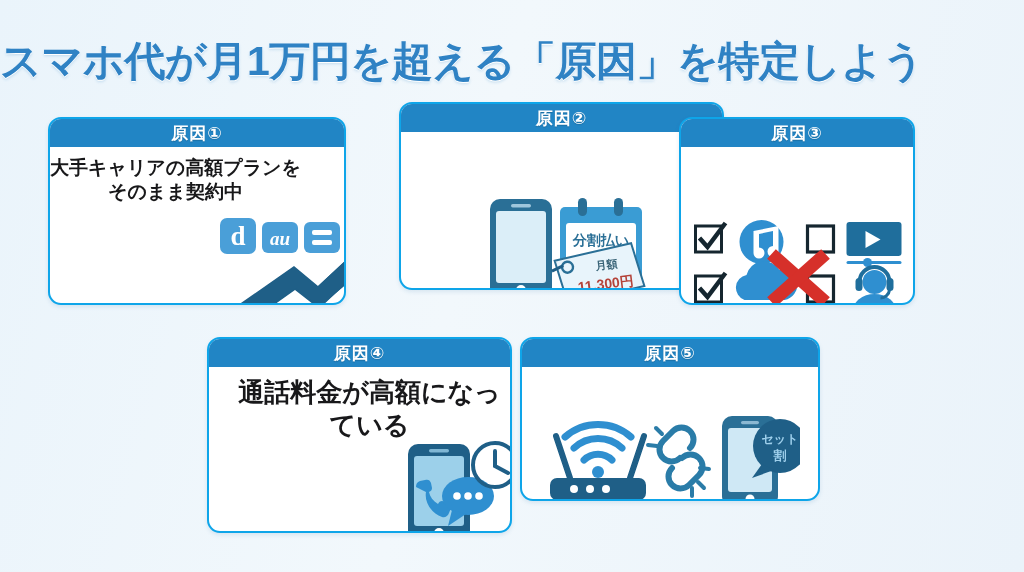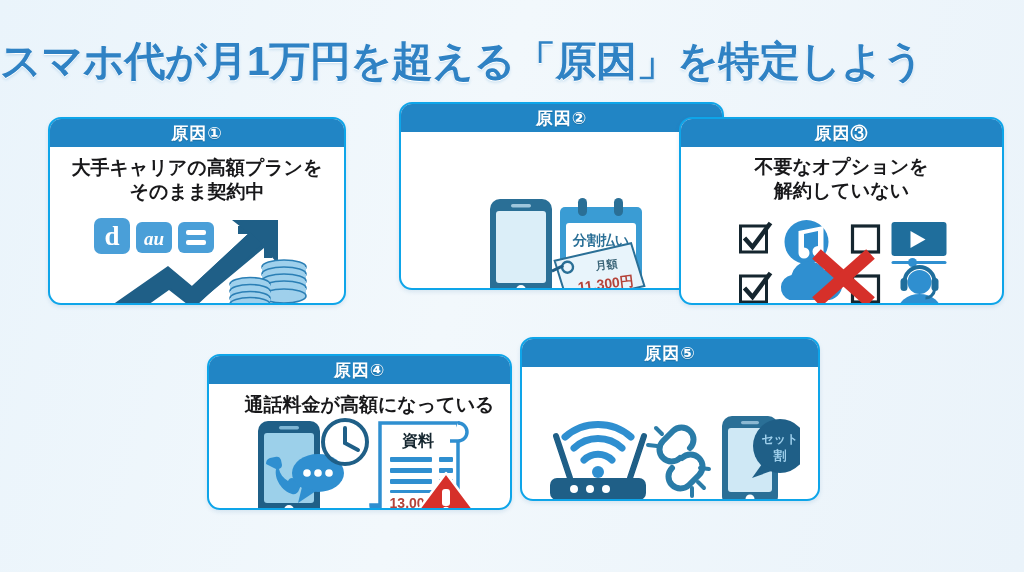--- a/index.html
+++ b/index.html
@@ -31,38 +31,38 @@
   }
   .card-head{
     height:28px;background:#2185c5;
     display:flex;align-items:center;justify-content:center;
     color:#ffffff;font-size:17px;font-weight:bold;letter-spacing:1px;
     text-shadow:0 1px 1px rgba(0,0,0,.18);
   }
   .card-body{
     position:relative;
     height:calc(100% - 28px);
-    display:flex;flex-direction:column;
+    display:flex;flex-direction:row;
     padding-top:9px;
   }
   .card-text{
     color:#18181a;font-weight:bold;text-align:center;
     line-height:1.28;white-space:pre-line;
   }
   .t-lg{font-size:19px;}
-  .t-xl{font-size:19px;margin-left:20px;}
+  .t-xl{font-size:26px;margin-left:20px;}
 
   .art{position:relative;flex:1;width:100%;}
   .art svg{position:absolute;left:50%;transform:translateX(-50%);bottom:0;}
 
   
   #card1{left:48px; top:117px; width:298px;height:188px;}
   #card2{left:367px;top:102px; width:325px;height:188px;margin-left:32px;}
-  #card3{left:679px;top:117px; width:325px;height:188px;font-family:Liberation Mono, monospace;}
-  #card4{left:207px;top:354px; width:305px;height:156px;}
+  #card3{left:679px;top:117px; width:236px;height:188px;}
+  #card4{left:207px;top:337px; width:305px;height:196px;}
   #card5{left:520px;top:337px; width:300px;height:164px;}
 </style>
 </head>
 <body>
 
 <div class="slide">
 
   <div class="title">スマホ代が月1万円を超える「原因」を特定しよう</div>
 
   <div class="card" id="card1">
@@ -144,22 +144,20 @@
             <text x="152" y="92" font-family="Liberation Sans, sans-serif" font-size="14" font-weight="bold" fill="#b4433a" text-anchor="middle">11,300円</text>
           </g>
         </svg>
       </div>
     </div>
   </div>
 
   <div class="card" id="card3">
     <div class="card-head">原因③</div>
     <div class="card-body">
-      <div class="card-text t-lg">不要なオプションを
-解約していない</div>
       <div class="art">
         <svg width="215" height="92" viewBox="0 0 215 92">
 
           <g stroke="#15262f" stroke-width="3" fill="none">
             <rect x="6" y="6" width="26" height="26"></rect>
             <path d="M10 18 L18 27 L36 3" stroke-width="4.5"></path>
           </g>
           <g stroke="#15262f" stroke-width="3" fill="none">
             <rect x="6" y="56" width="26" height="26"></rect>
             <path d="M10 68 L18 77 L36 53" stroke-width="4.5"></path>

